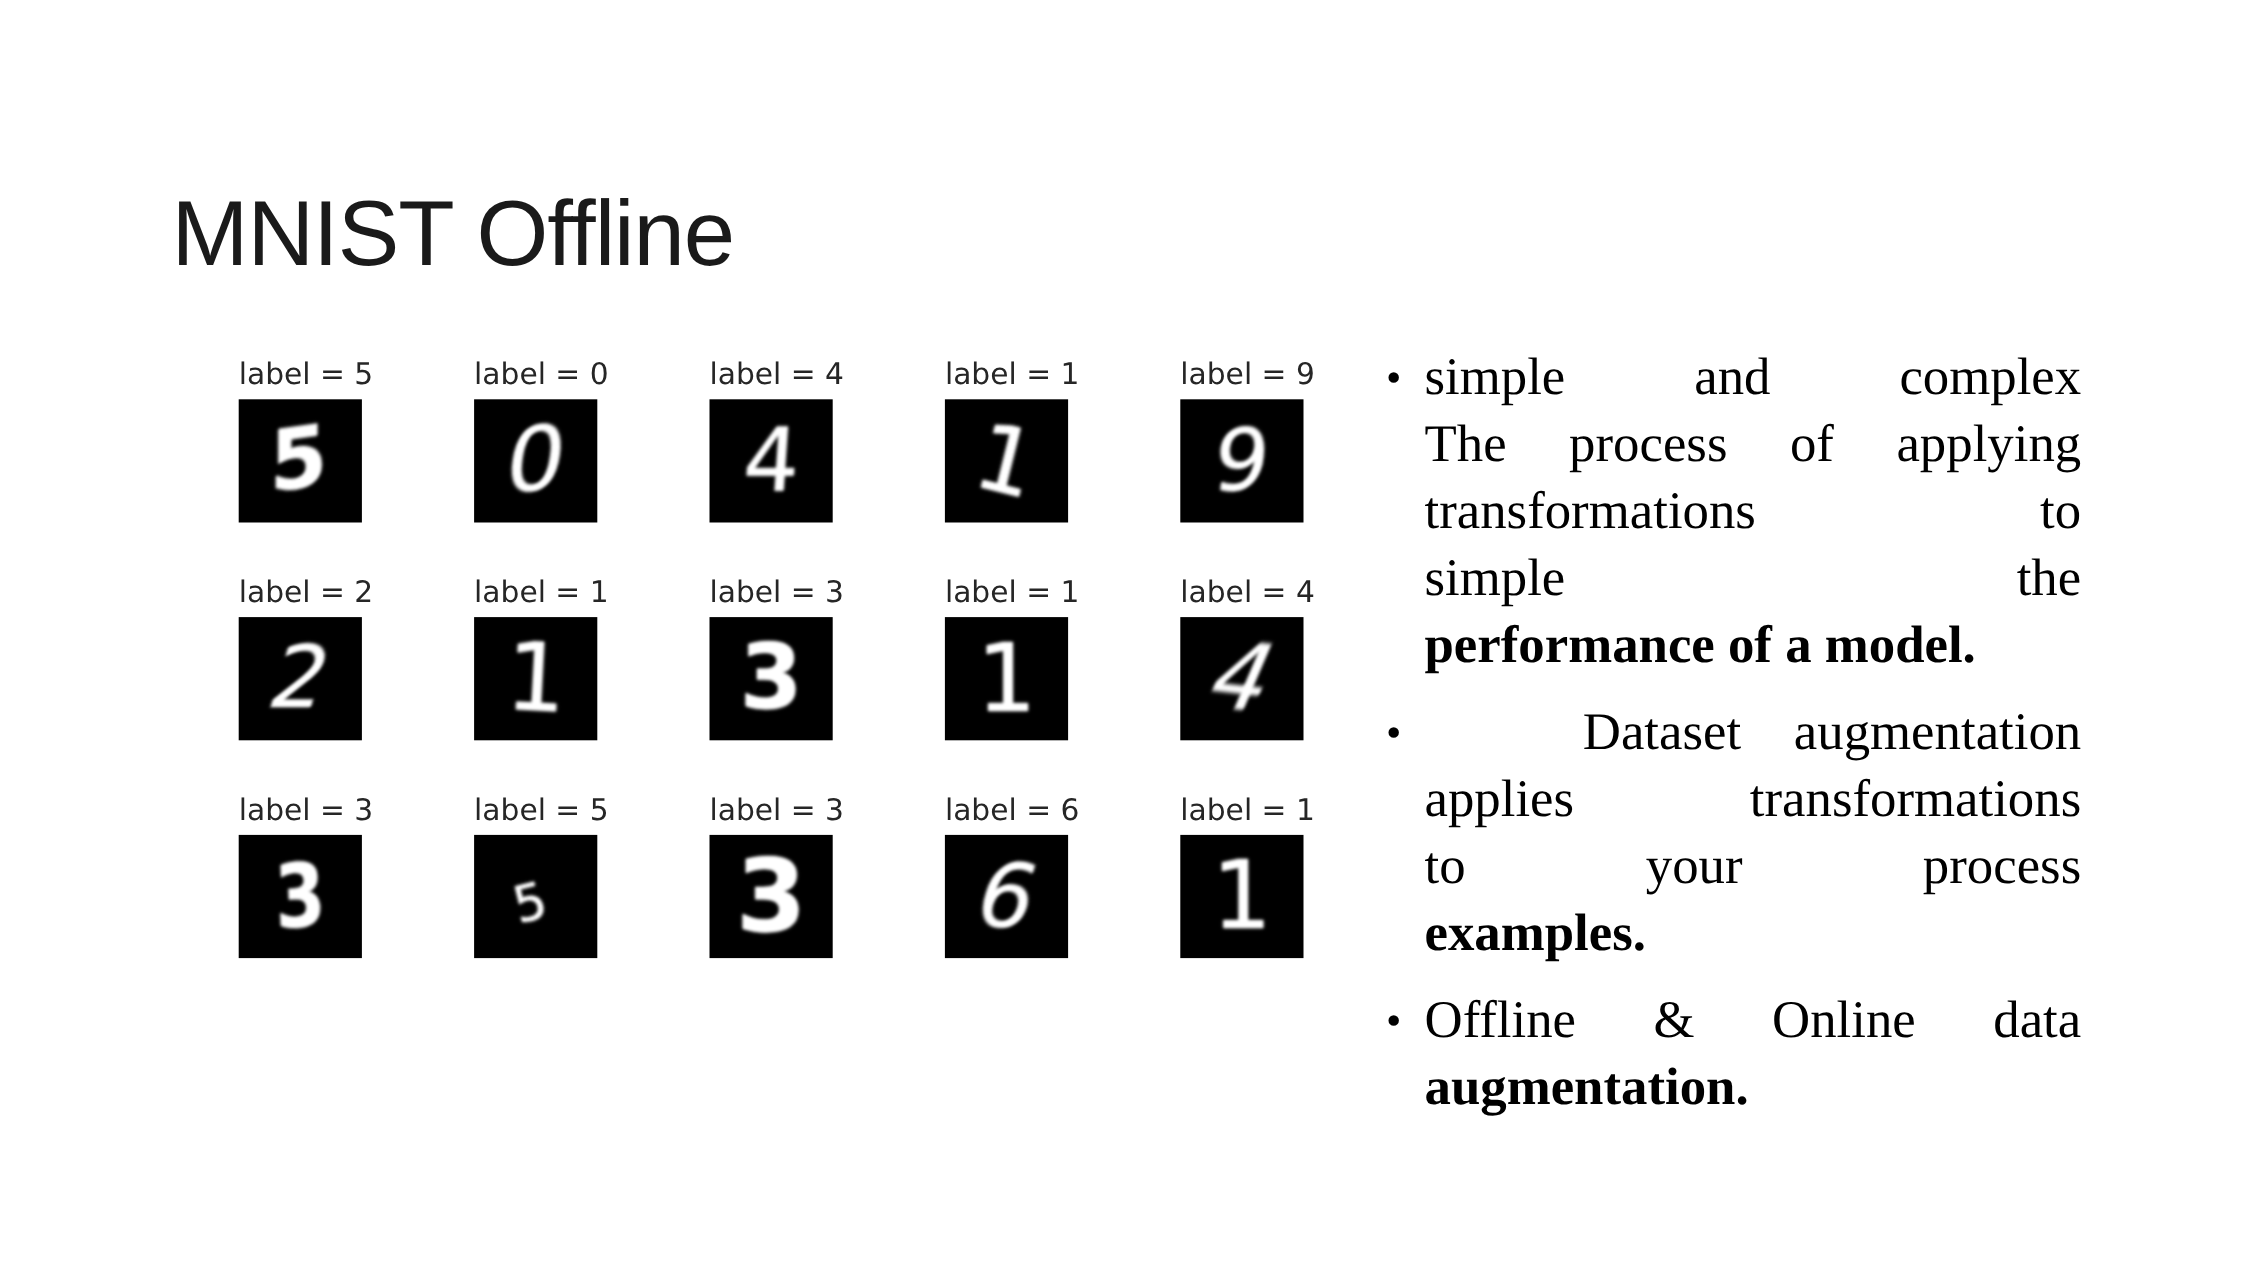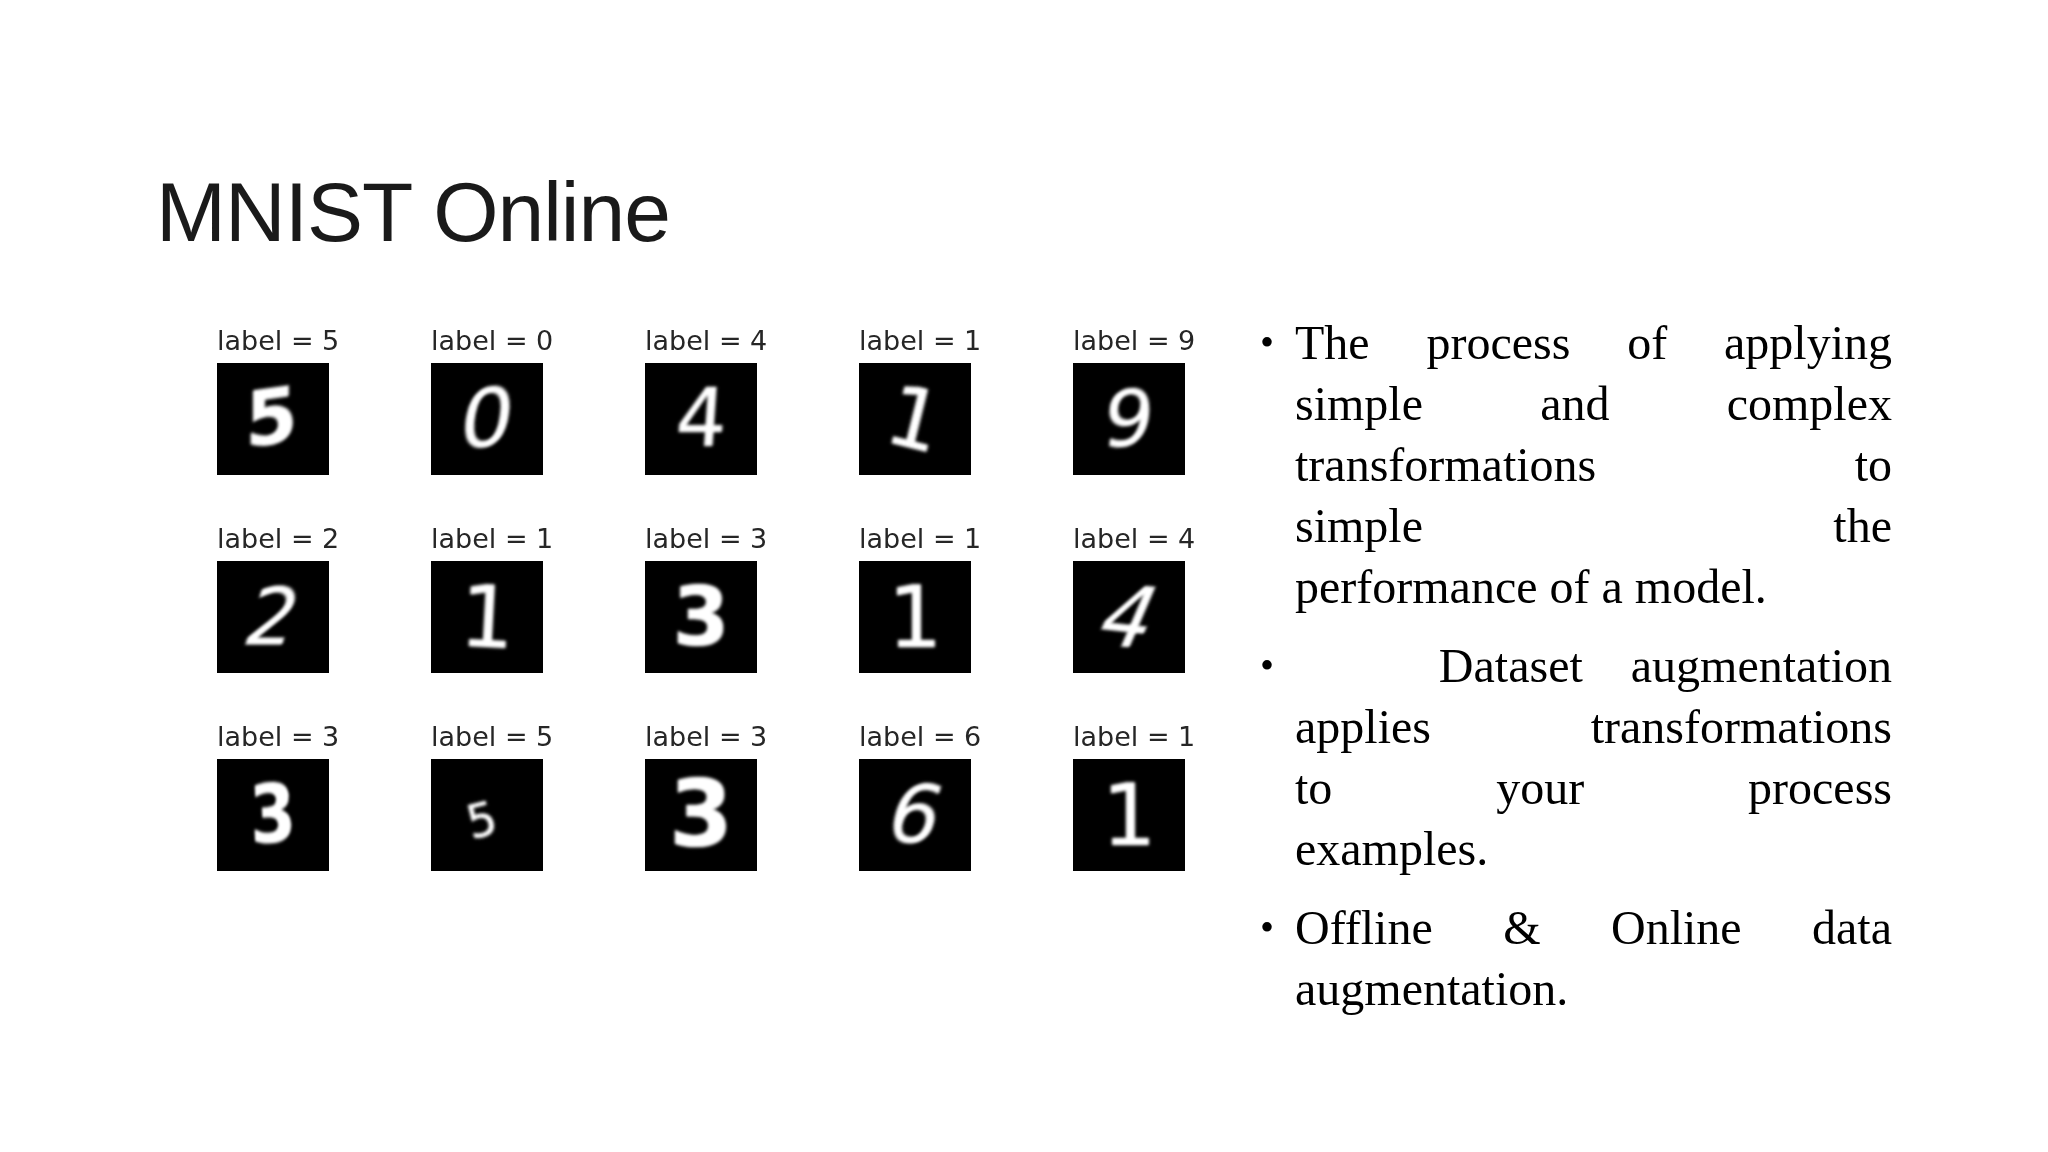--- a/index.html
+++ b/index.html
@@ -102,27 +102,28 @@
     line-height: 61px;
   }
   .bullets .bline {
     text-align: justify;
     text-align-last: justify;
     -moz-text-align-last: justify;
     white-space: normal;
   }
   .bullets .bline.last {
     text-align-last: left;
+    font-weight: bold;
     -moz-text-align-last: left;
   }
 </style>
 </head>
 <body>
 
-<h1 class="slide-title">MNIST Online</h1>
+<h1 class="slide-title">MNIST Offline</h1>
 
 <div class="mnist-grid">
 
   <figure class="tile">
     <figcaption class="cap">label = 5</figcaption>
     <div class="img">
         <span class="d d0">5</span>
       </div>
   </figure>
   <figure class="tile">
@@ -210,22 +211,22 @@
     <div class="img">
         <span class="d d14">1</span>
       </div>
   </figure>
 
 </div>
 
 <ul class="bullets">
   <li>
     <span class="marker">•</span>
+    <div class="bline">simple and complex</div>
     <div class="bline">The process of applying</div>
-    <div class="bline">simple and complex</div>
     <div class="bline">transformations to</div>
     <div class="bline">simple the</div>
     <div class="bline last">performance of a model.</div>
   </li>
   <li>
     <span class="marker">•</span>
     <div class="bline">&nbsp;&nbsp;&nbsp;Dataset augmentation</div>
     <div class="bline">applies transformations</div>
     <div class="bline">to your process</div>
     <div class="bline last">examples.</div>

